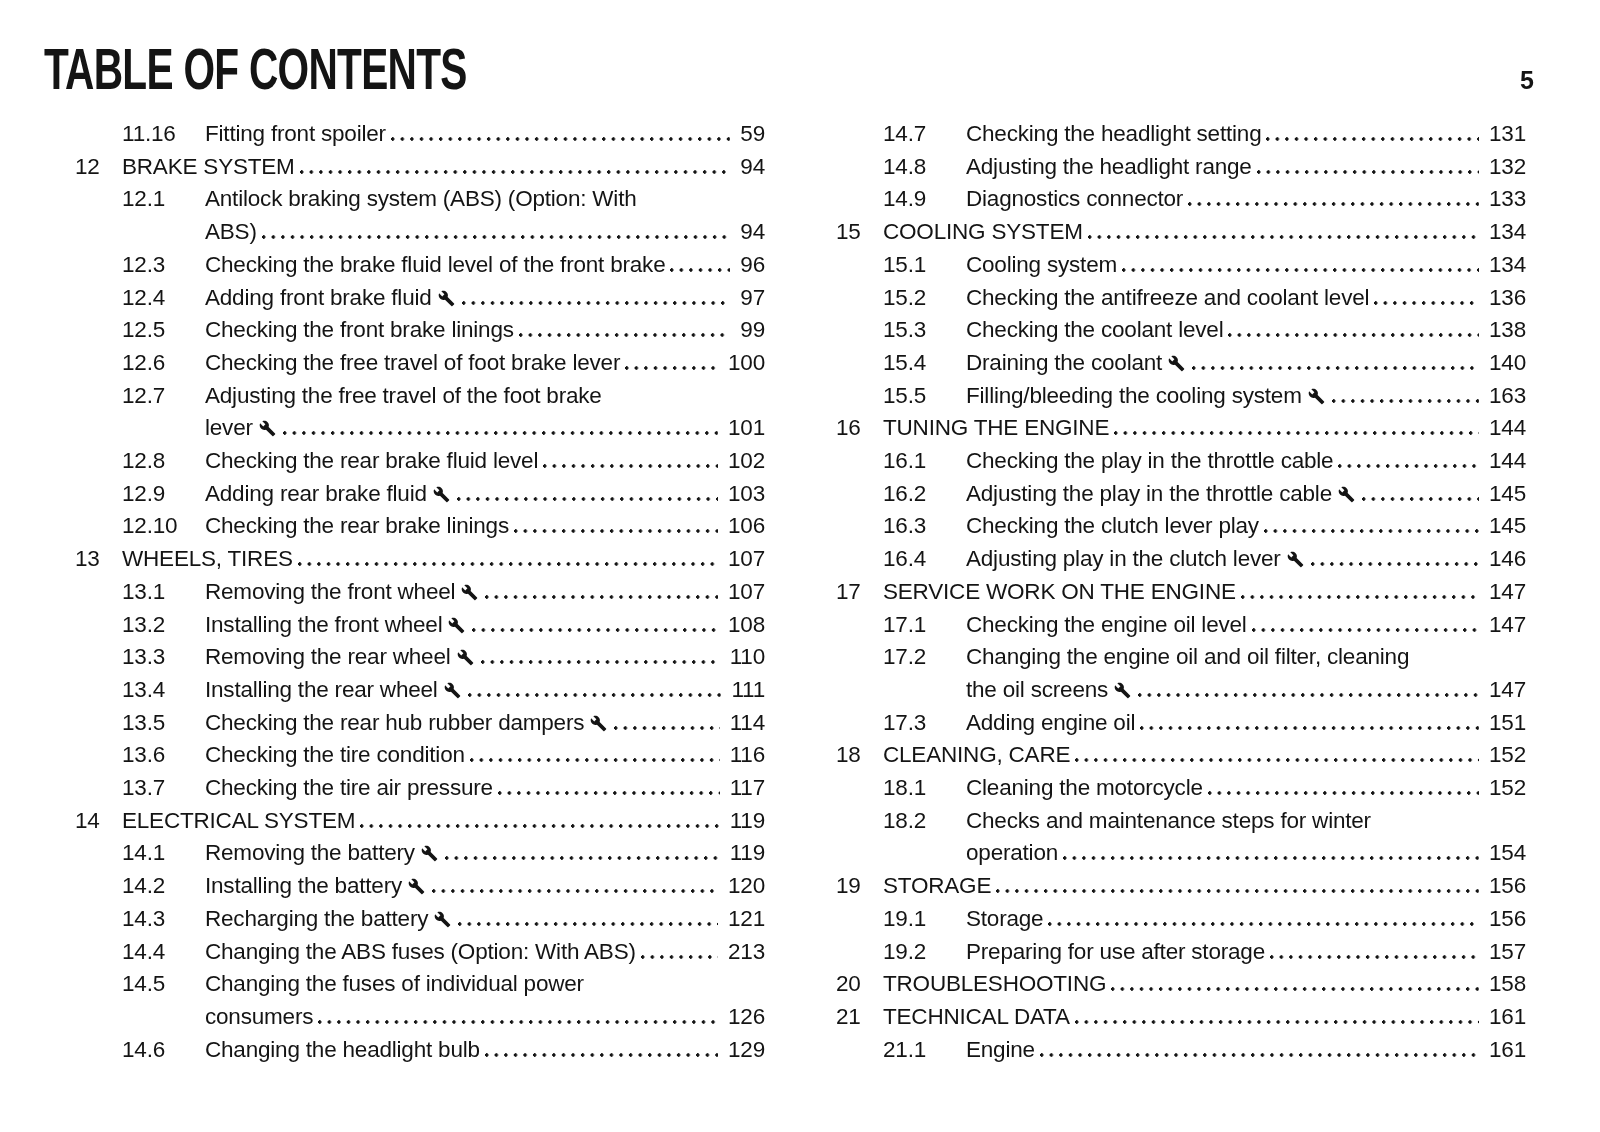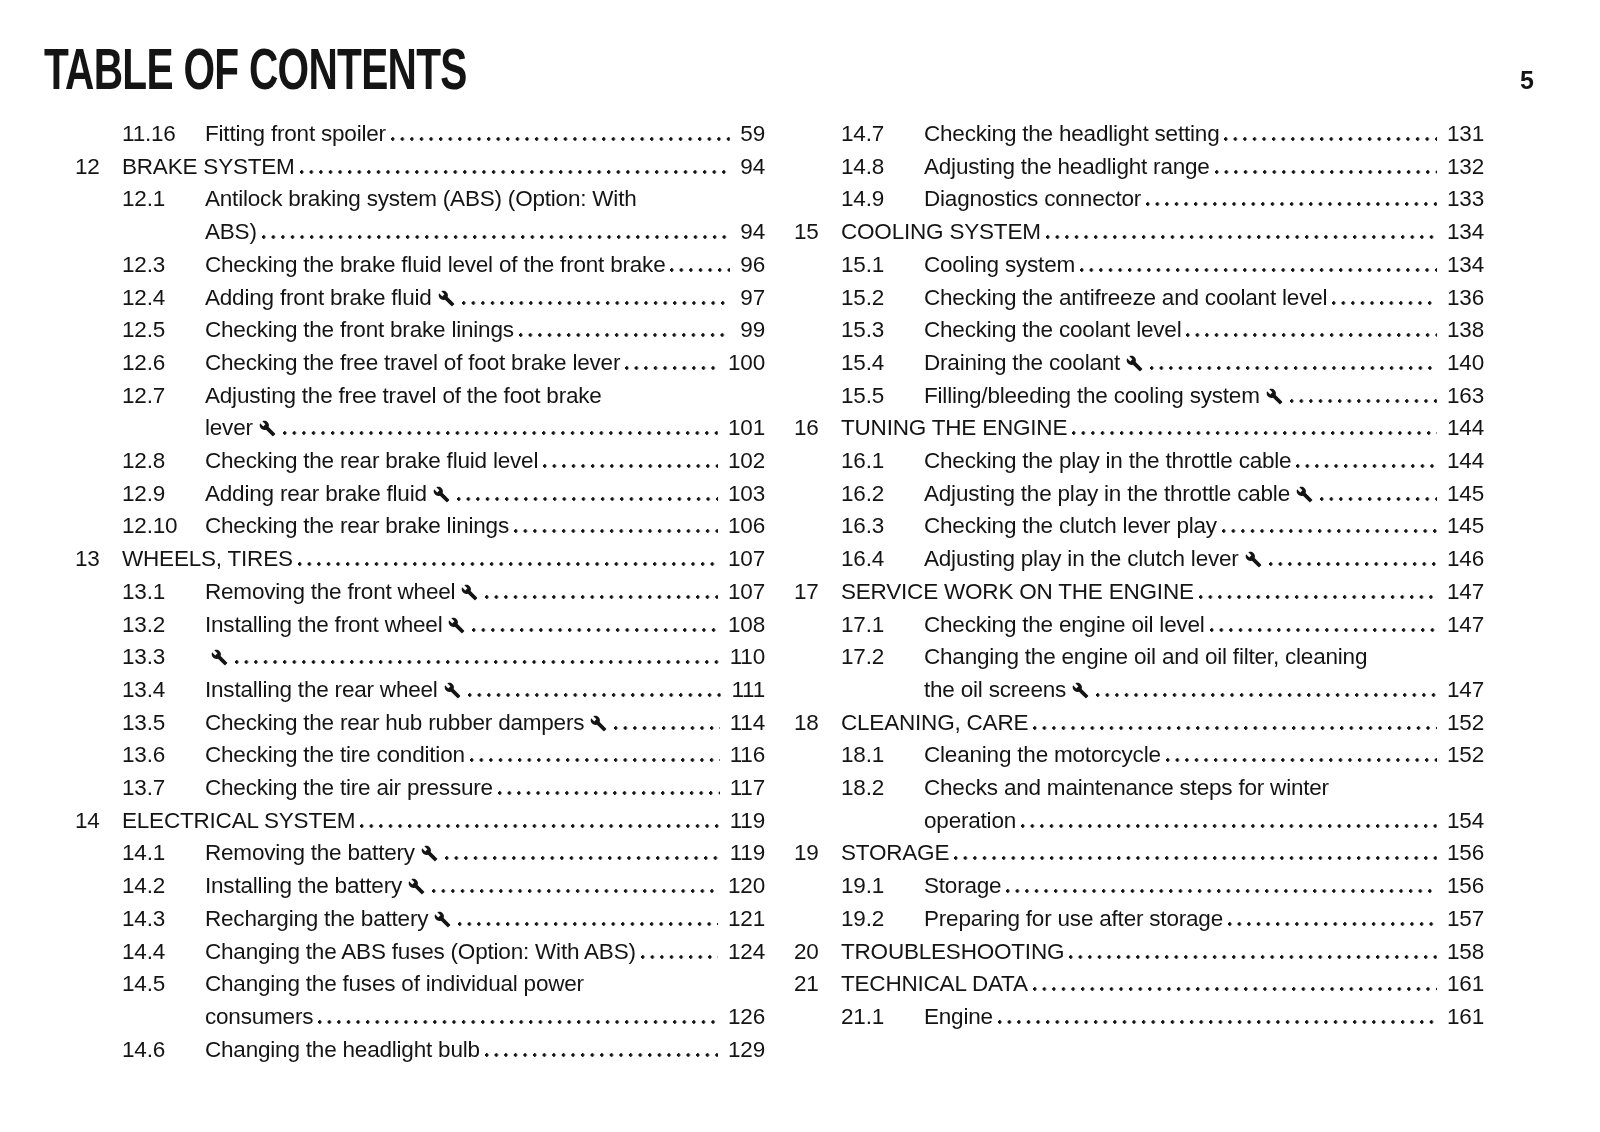--- a/index.html
+++ b/index.html
@@ -29,21 +29,21 @@
     transform-origin:left center;
   }
   .pagenum{
     margin-left:auto;
     font-size:25px;
     font-weight:700;
   }
   .toc{
     margin:20px 0 0 75px;
     display:flex;
-    gap:29px;
+    gap:71px;
     font-size:22.5px;
     line-height:32.7px;
     letter-spacing:-0.2px;
   }
   .col{width:690px;flex:0 0 690px;}
   .entry{margin:0;}
   .row{display:flex;align-items:baseline;}
   .num{flex:0 0 130px;box-sizing:border-box;white-space:pre;}
   .entry.l2 .num{padding-left:47px;}
   .entry.l1 .num{flex:0 0 47px;}
@@ -217,20 +217,21 @@
                 <path fill="#141414" d="M22.7 19l-9.1-9.1c.9-2.3.4-5-1.5-6.9-2-2-5-2.4-7.4-1.3L9 6 6 9 1.6 4.7C.4 7.1.9 10.1 2.9 12.1c1.9 1.9 4.6 2.4 6.9 1.5l9.1 9.1c.4.4 1 .4 1.4 0l2.3-2.3c.5-.4.5-1.1.1-1.4z"></path>
               </svg>
             </span>
             <span class="leader"></span>
             <span class="pg">108</span>
           </div>
         </div>
         <div class="entry l2">
           <div class="row">
             <span class="num">13.3</span>
+            <span class="text">Removing the rear wheel</span>
             <span class="wrench-wrap">
               <svg viewBox="0 0 24 24" width="17" height="17" aria-hidden="true">
                 <path fill="#141414" d="M22.7 19l-9.1-9.1c.9-2.3.4-5-1.5-6.9-2-2-5-2.4-7.4-1.3L9 6 6 9 1.6 4.7C.4 7.1.9 10.1 2.9 12.1c1.9 1.9 4.6 2.4 6.9 1.5l9.1 9.1c.4.4 1 .4 1.4 0l2.3-2.3c.5-.4.5-1.1.1-1.4z"></path>
               </svg>
             </span>
             <span class="leader"></span>
             <span class="pg">110</span>
           </div>
         </div>
         <div class="entry l2">
@@ -320,21 +321,21 @@
             </span>
             <span class="leader"></span>
             <span class="pg">121</span>
           </div>
         </div>
         <div class="entry l2">
           <div class="row">
             <span class="num">14.4</span>
             <span class="text">Changing the ABS fuses (Option: With ABS)</span>
             <span class="leader"></span>
-            <span class="pg">124</span>
+            <span class="pg">213</span>
           </div>
         </div>
         <div class="entry l2">
           <div class="row">
             <span class="num">14.5</span>
             <span class="text">Changing the fuses of individual power</span>
           </div>
           <div class="row">
             <span class="num"></span>
             <span class="text">consumers</span>
@@ -508,20 +509,28 @@
           <div class="row">
             <span class="num"></span>
             <span class="text">the oil screens</span>
             <span class="wrench-wrap">
               <svg viewBox="0 0 24 24" width="17" height="17" aria-hidden="true">
                 <path fill="#141414" d="M22.7 19l-9.1-9.1c.9-2.3.4-5-1.5-6.9-2-2-5-2.4-7.4-1.3L9 6 6 9 1.6 4.7C.4 7.1.9 10.1 2.9 12.1c1.9 1.9 4.6 2.4 6.9 1.5l9.1 9.1c.4.4 1 .4 1.4 0l2.3-2.3c.5-.4.5-1.1.1-1.4z"></path>
               </svg>
             </span>
             <span class="leader"></span>
             <span class="pg">147</span>
+          </div>
+        </div>
+        <div class="entry l2">
+          <div class="row">
+            <span class="num">17.3</span>
+            <span class="text">Adding engine oil</span>
+            <span class="leader"></span>
+            <span class="pg">151</span>
           </div>
         </div>
         <div class="entry l1">
           <div class="row">
             <span class="num">18</span>
             <span class="text">CLEANING, CARE</span>
             <span class="leader"></span>
             <span class="pg">152</span>
           </div>
         </div>

